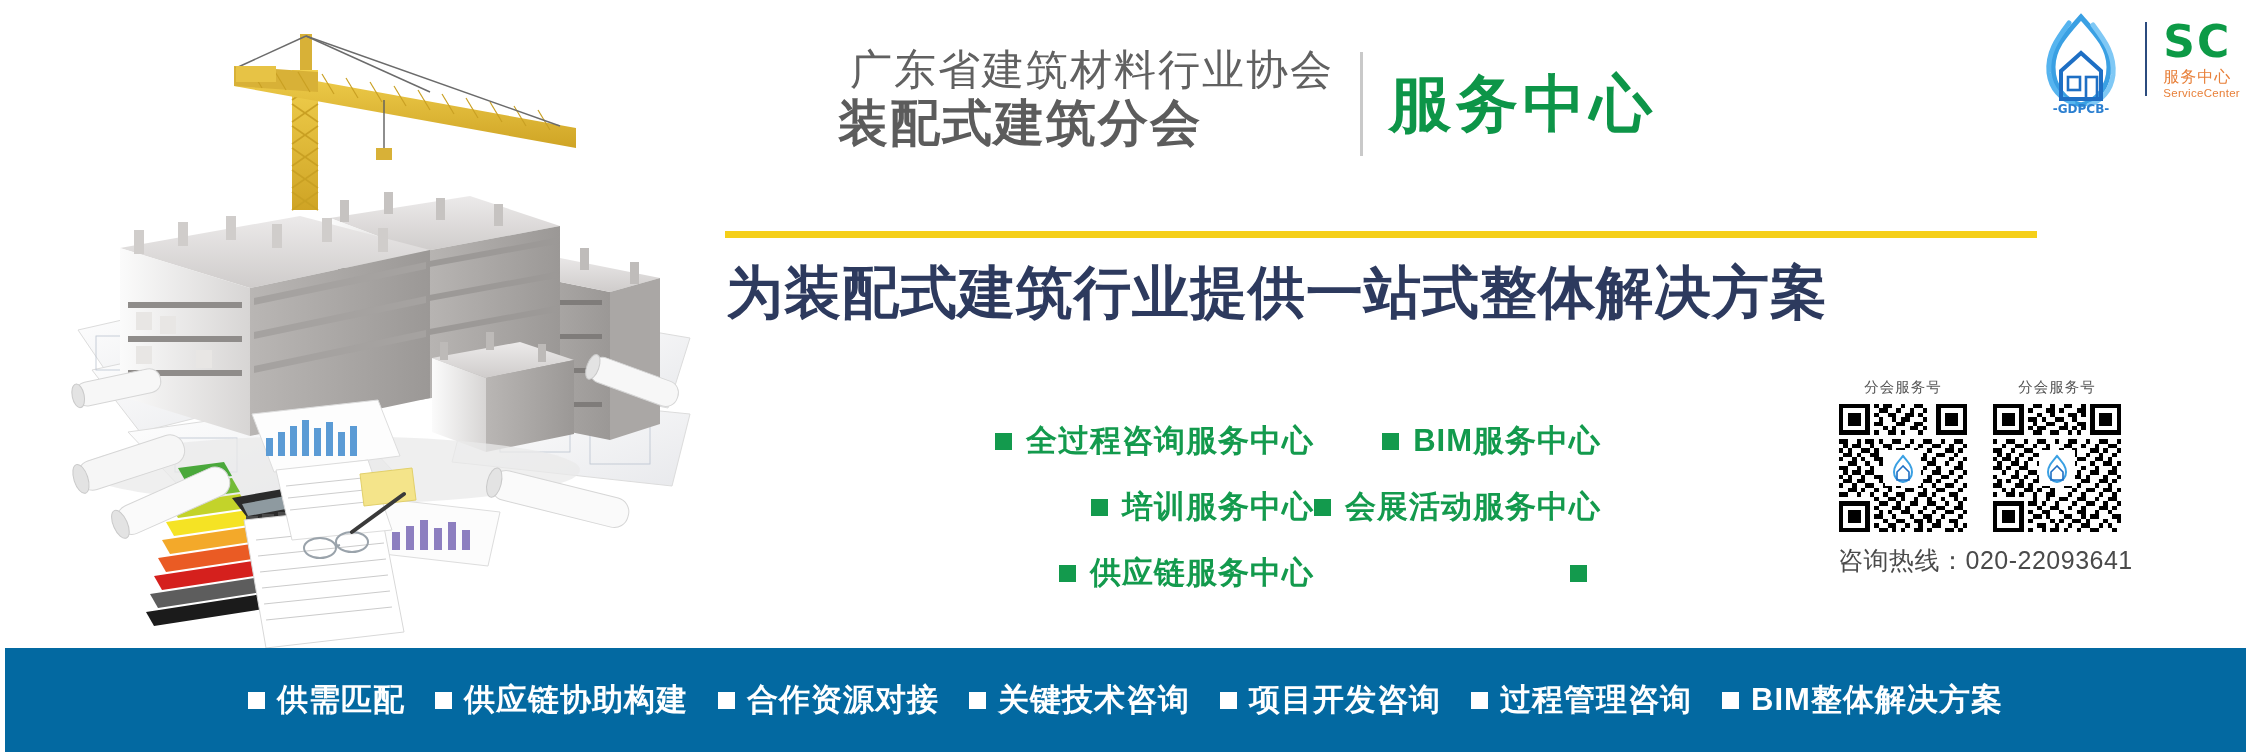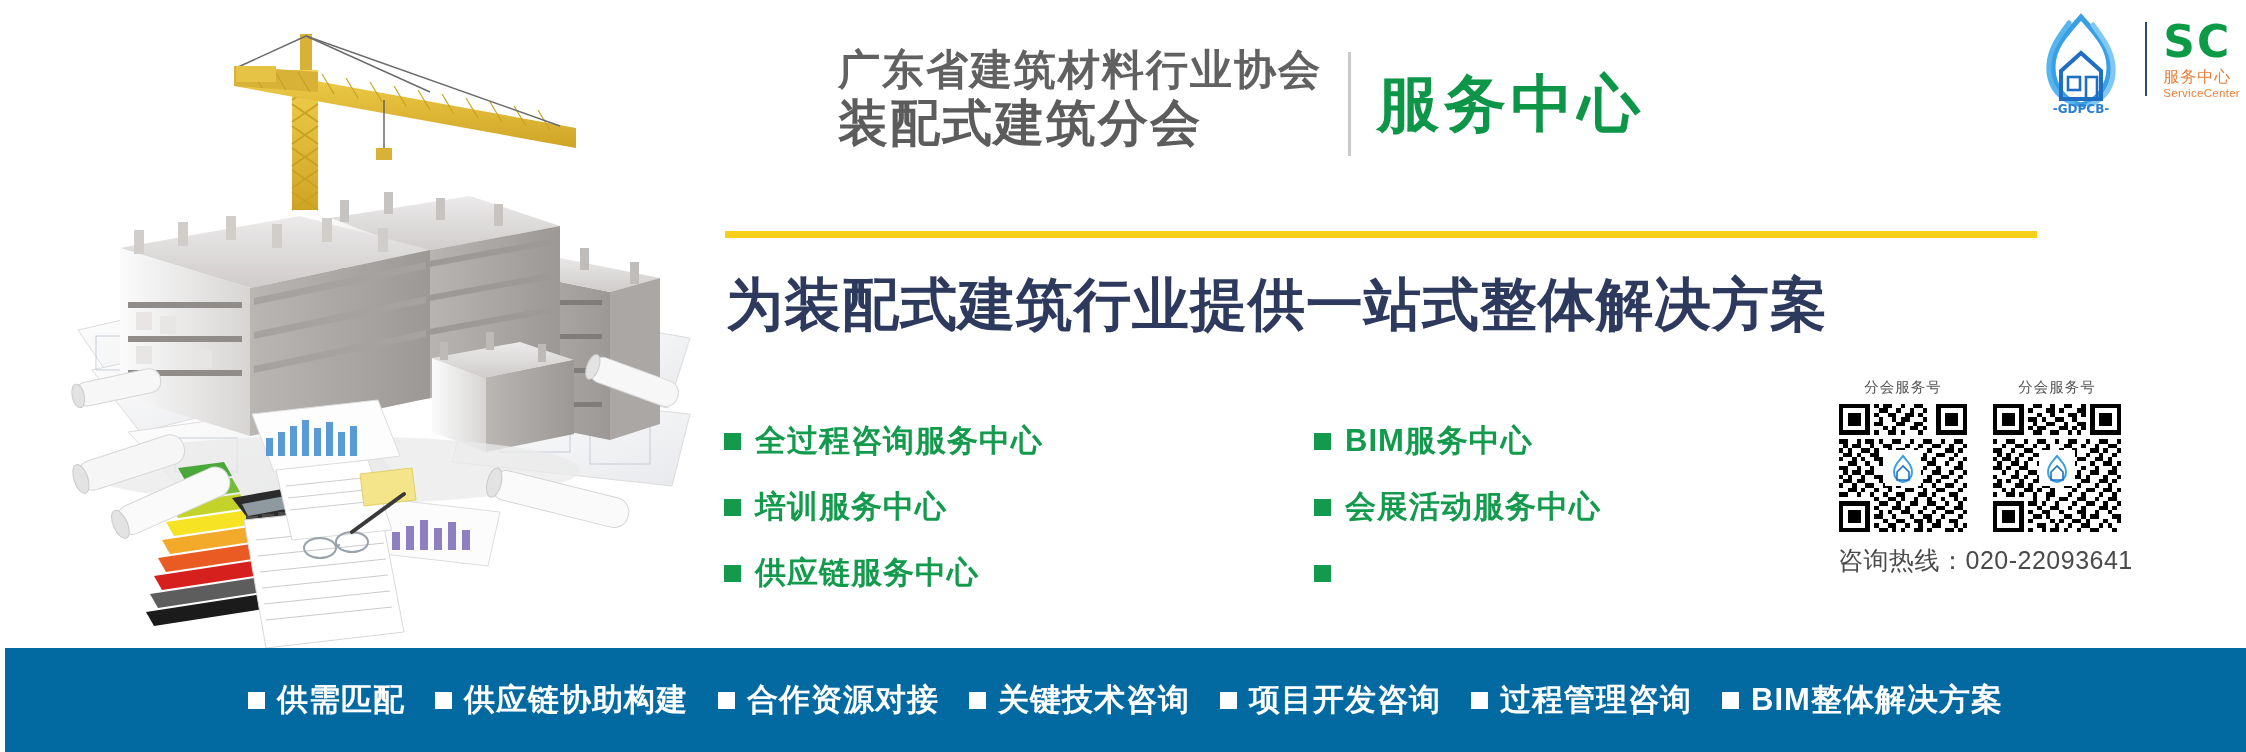--- a/index.html
+++ b/index.html
@@ -22,37 +22,37 @@
   .logo-div{width:2px;height:74px;background:#2b4b7e;margin:0 16px 8px 10px;}
   .logo-text{display:flex;flex-direction:column;justify-content:flex-end;padding-bottom:4px;}
   .logo-sc{font-size:44px;font-weight:700;color:#0c9a46;line-height:0.96;letter-spacing:2px;
            font-family:"DejaVu Sans","Liberation Sans",sans-serif;}
   .logo-cn{font-size:16px;color:#e8803a;letter-spacing:1px;line-height:1.25;margin-top:3px;}
   .logo-en{font-size:11.5px;color:#e8803a;letter-spacing:0.3px;line-height:1.2;}
 
   
   .title-block{position:absolute;left:838px;top:46px;display:flex;align-items:flex-start;}
   .assoc{display:flex;flex-direction:column;}
-  .assoc-l1{font-size:42px;font-weight:700;color:#616161;letter-spacing:2px;line-height:1.12;}
+  .assoc-l1{font-size:42px;font-weight:400;color:#616161;letter-spacing:2px;line-height:1.12;margin-left:12px;}
   .assoc-l2{font-size:50px;font-weight:700;color:#5c5c5c;letter-spacing:2px;line-height:1.15;margin-top:2px;}
   .title-sep{width:3px;height:104px;background:#c9c9c9;margin:6px 26px 0 26px;}
   .svc-center{font-size:62px;font-weight:700;color:#0d9548;letter-spacing:5px;line-height:1.1;
               margin-top:24px;white-space:nowrap;}
 
   
   .gold-rule{position:absolute;left:725px;top:231px;width:1312px;height:7px;background:#f5cf19;}
 
   
-  .headline{position:absolute;left:726px;top:270px;width:1320px;
+  .headline{position:absolute;left:726px;top:258px;width:1320px;
             font-size:57px;font-weight:700;color:#2d3a5e;letter-spacing:1px;
             line-height:1.2;white-space:nowrap;}
 
   
   .svc-lists{position:absolute;left:724px;top:408px;width:1080px;display:flex;}
-  .svc-col{display:flex;flex-direction:column;}
+  .svc-col{display:flex;flex-direction:column;align-items:flex-end;}
   .svc-col.left{width:590px;}
   .svc-item{display:flex;align-items:center;height:66px;}
   .svc-bullet{width:17px;height:17px;background:#139a4d;margin-right:14px;flex:none;}
   .svc-label{font-size:31px;color:#139a4d;font-weight:700;letter-spacing:1px;white-space:nowrap;}
 
   
   .qr-block{position:absolute;left:1838px;top:378px;width:400px;}
   .qr-row{display:flex;gap:24px;justify-content:flex-start;}
   .qr-one{display:flex;flex-direction:column;align-items:center;width:130px;}
   .qr-cap{font-size:14.5px;color:#555;letter-spacing:1px;margin-bottom:7px;white-space:nowrap;}

